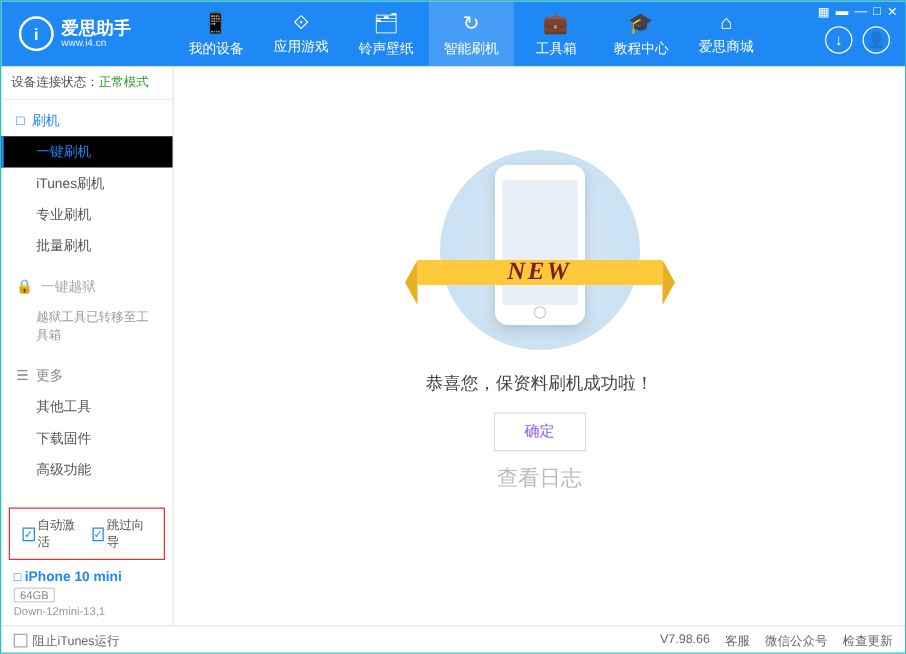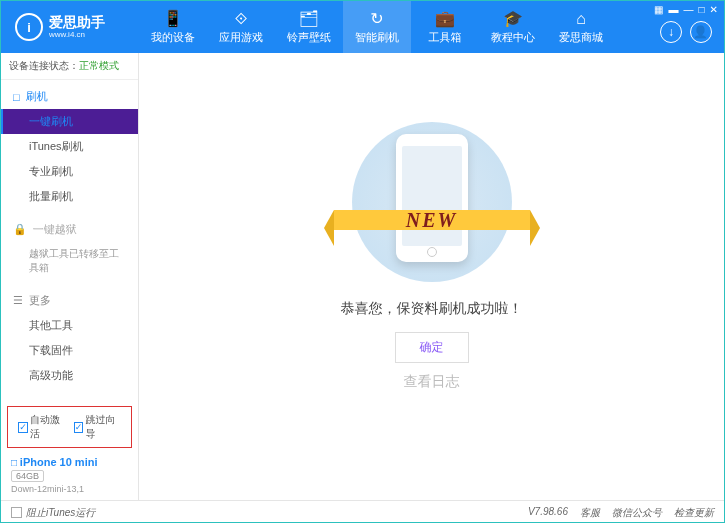--- a/index.html
+++ b/index.html
@@ -25,21 +25,21 @@
     .body-area { display: flex; height: 447px; }
     .sidebar { width: 138px; border-right: 1px solid #e5e5e5; font-size: 11px; color: #555; display: flex; flex-direction: column; justify-content: center; }
     .conn-status { padding: 6px 8px; border-bottom: 1px solid #eee; font-size: 10px; }
     .conn-status .st { color: #2a9d2a; }
     
     .side-section { padding: 4px 0; }
     .side-head { display: flex; align-items: center; padding: 5px 12px; color: #1e88f5; font-size: 11px; gap: 6px; }
     .side-head.gray { color: #aaa; }
     .side-head.more { color: #888; }
     .side-item { padding: 5px 10px 5px 28px; cursor: pointer; }
-    .side-item.active { background: #4c1d95; color: #1e88f5; border-left: 2px solid #1e88f5; padding-left: 26px; }
+    .side-item.active { background: #000000; color: #1e88f5; border-left: 2px solid #1e88f5; padding-left: 26px; }
     .side-item.sub { font-size: 10px; color: #999; }
     
     .checkbox-area { padding: 6px 10px; border: 1px solid #d33; margin: 2px 6px; display: flex; gap: 8px; font-size: 10px; }
     .cb { display: flex; align-items: center; gap: 2px; }
     .cb-box { width: 11px; height: 11px; border: 1px solid #1e88f5; display: inline-flex; align-items: center; justify-content: center; color: #1e88f5; font-size: 9px; }
     
     .device-area { padding: 6px 10px; font-size: 10px; }
     .device-name { color: #1e88f5; font-weight: bold; font-size: 11px; }
     .device-badge { display: inline-block; border: 1px solid #ccc; border-radius: 2px; padding: 0 4px; font-size: 9px; color: #888; margin-top: 2px; }
     .device-sub { color: #999; font-size: 9px; margin-top: 2px; }
@@ -50,23 +50,23 @@
     .phone { position: absolute; left: 50%; top: 12px; transform: translateX(-50%); width: 72px; height: 128px; background: #fff; border-radius: 10px; box-shadow: 0 4px 10px rgba(0,0,0,0.15); }
     .phone::before { content: ''; position: absolute; left: 6px; right: 6px; top: 12px; bottom: 16px; background: #e8f0f7; border-radius: 2px; }
     .phone::after { content: ''; position: absolute; left: 50%; bottom: 5px; transform: translateX(-50%); width: 8px; height: 8px; border: 1px solid #ccc; border-radius: 50%; }
     .new-banner { position: absolute; left: -18px; right: -18px; top: 88px; height: 20px; background: #ffc93c; display: flex; align-items: center; justify-content: center; color: #7f1d1d; font-size: 20px; font-weight: bold; font-style: italic; letter-spacing: 2px; font-family: Liberation Serif, serif; }
     .new-banner::before, .new-banner::after { content: ''; position: absolute; top: 0; border-top: 18px solid transparent; border-bottom: 18px solid transparent; }
     .new-banner::before { left: -10px; border-right: 10px solid #e8b020; }
     .new-banner::after { right: -10px; border-left: 10px solid #e8b020; }
     
     .success-msg { margin-top: 18px; font-size: 14px; color: #444; }
     .confirm-btn { margin-top: 14px; padding: 6px 24px; border: 1px solid #ddd; background: #fff; font-size: 12px; cursor: pointer; color: #8b5cf6; }
-    .log-link { margin-top: 10px; font-size: 14px; color: #bbb; cursor: pointer; }
-    
-    .footer { height: 24px; border-top: 1px solid #e5e5e5; display: flex; align-items: center; font-size: 10px; color: #666; padding: 0 10px; font-style: italic; }
+    .log-link { margin-top: 10px; font-size: 17px; color: #bbb; cursor: pointer; }
+    
+    .footer { height: 24px; border-top: 1px solid #e5e5e5; display: flex; align-items: center; font-size: 10px; color: #666; padding: 0 10px; }
     .footer-left { display: flex; align-items: center; gap: 4px; }
     .footer-cb { width: 11px; height: 11px; border: 1px solid #aaa; }
     .footer-right { margin-left: auto; display: flex; gap: 12px; }
     .footer-right span { cursor: pointer; }
     
     .icon { display: inline-block; }
   </style>
 </head>
 <body>
 

